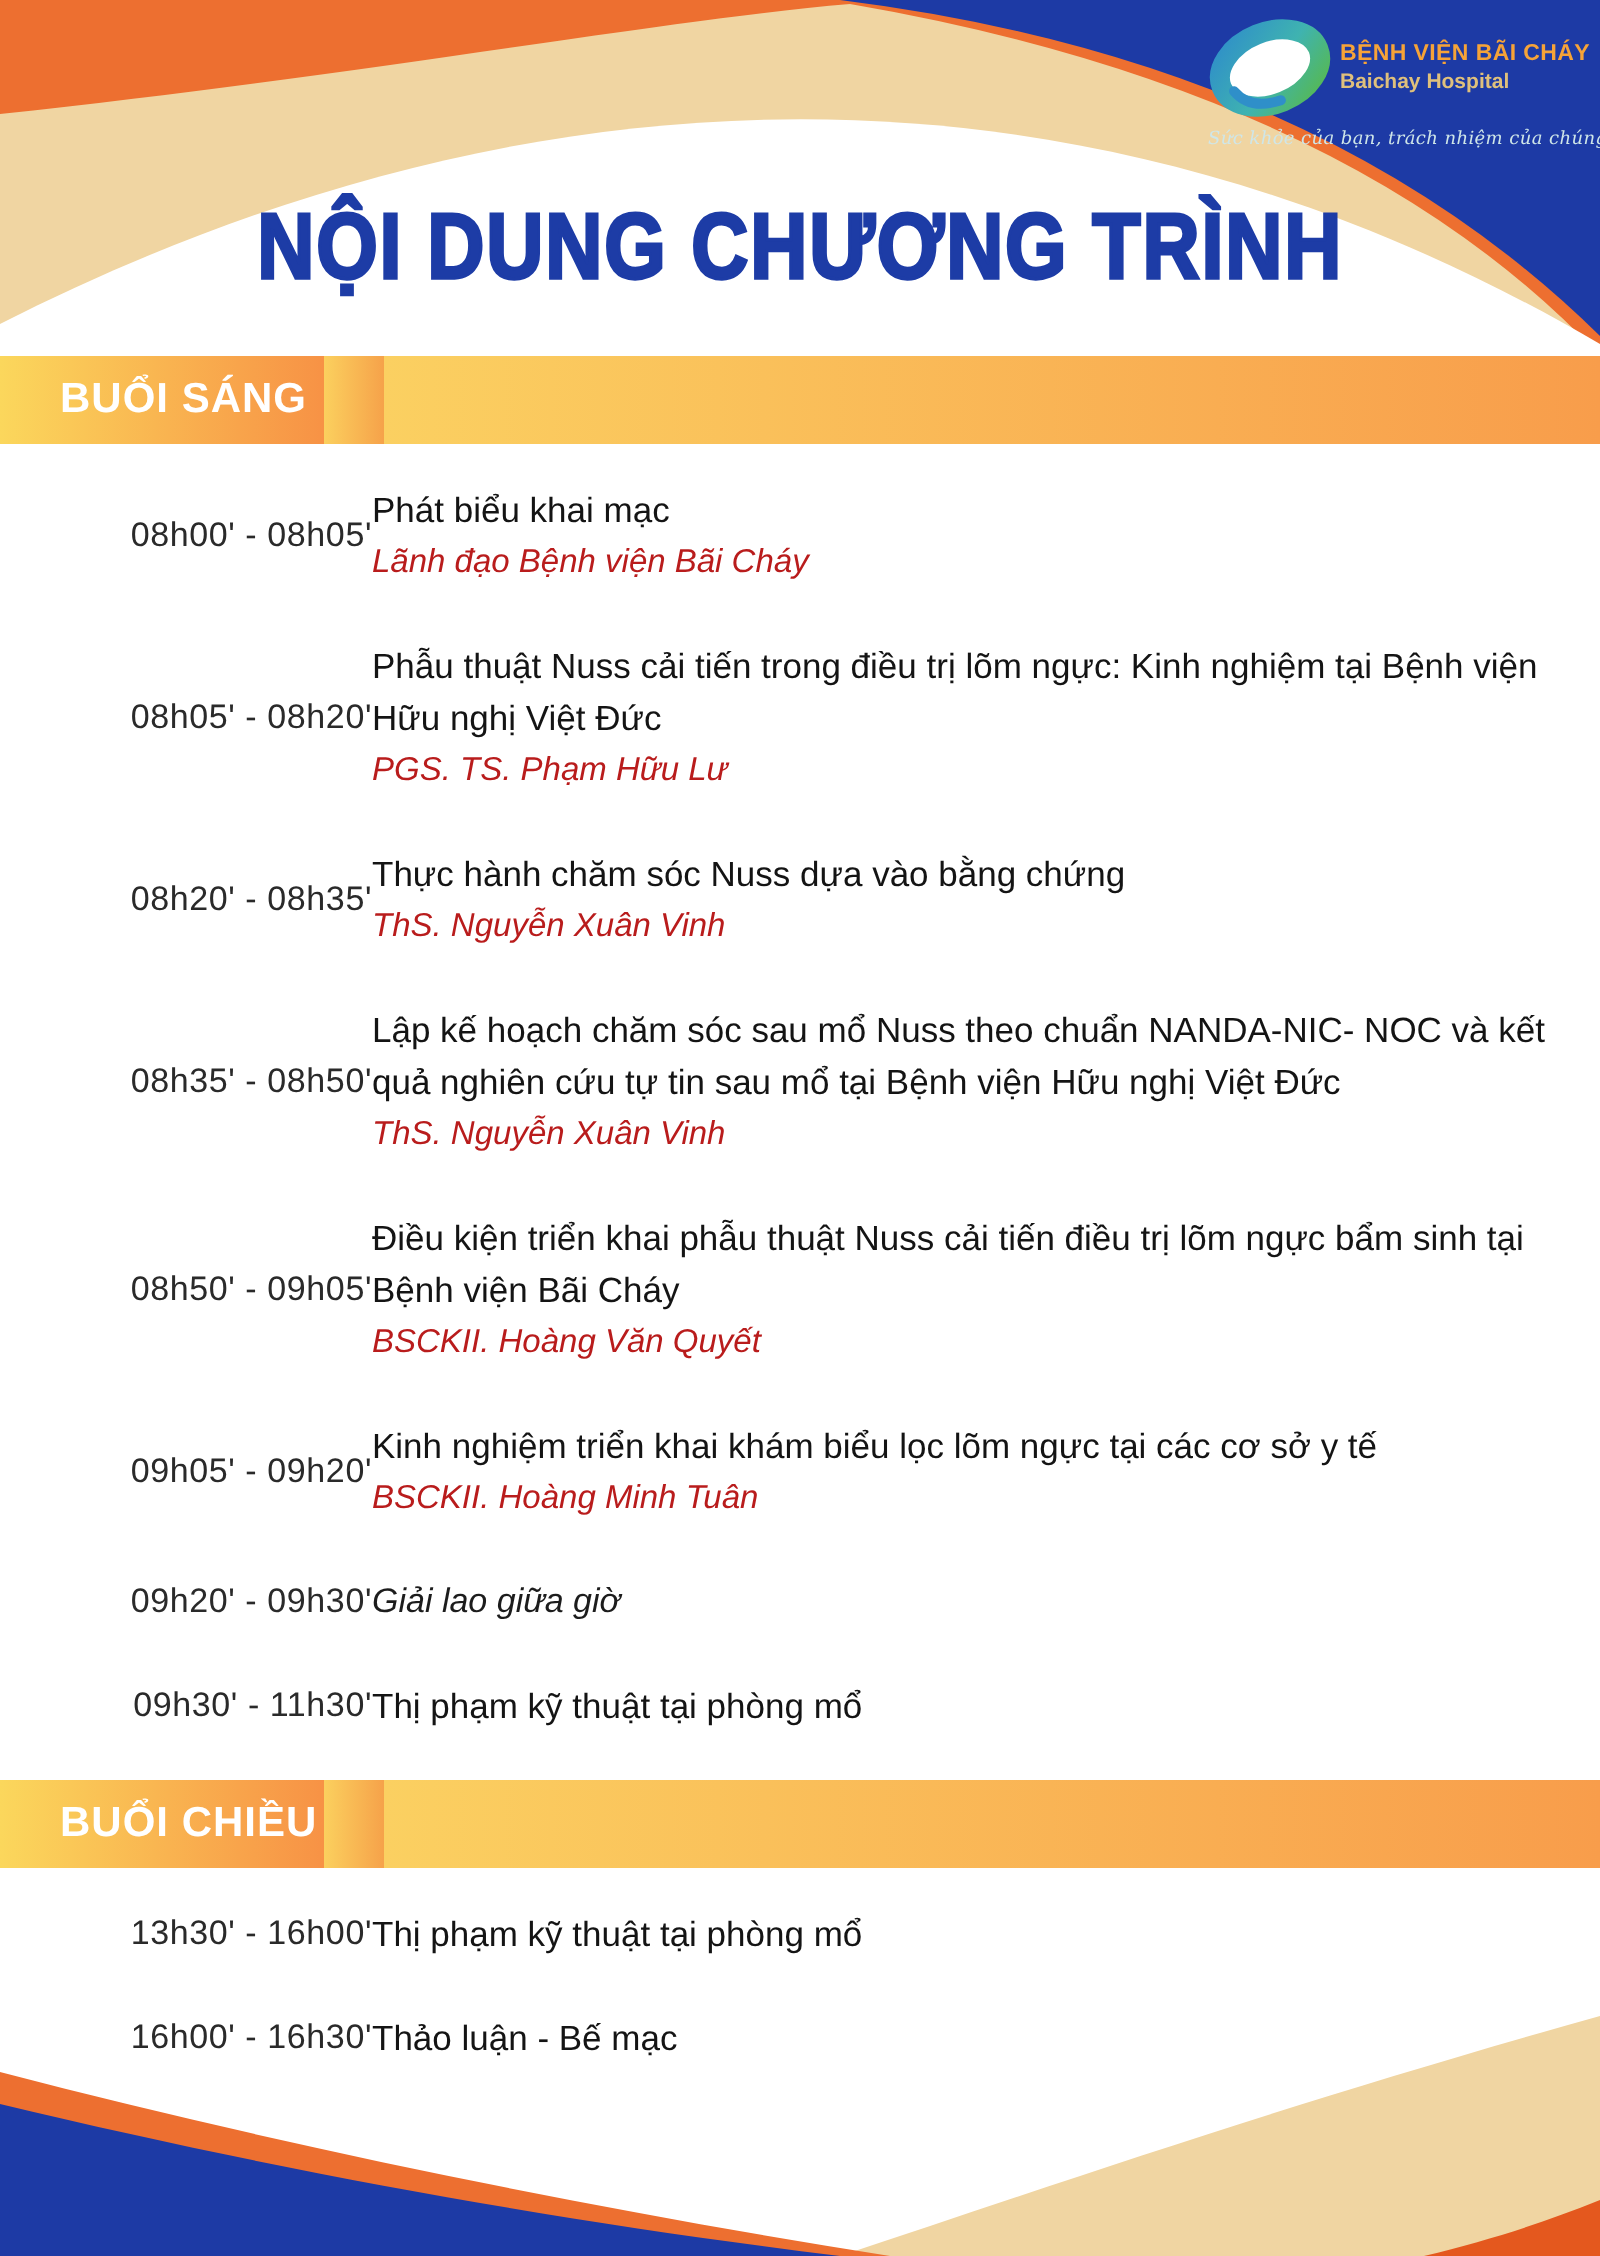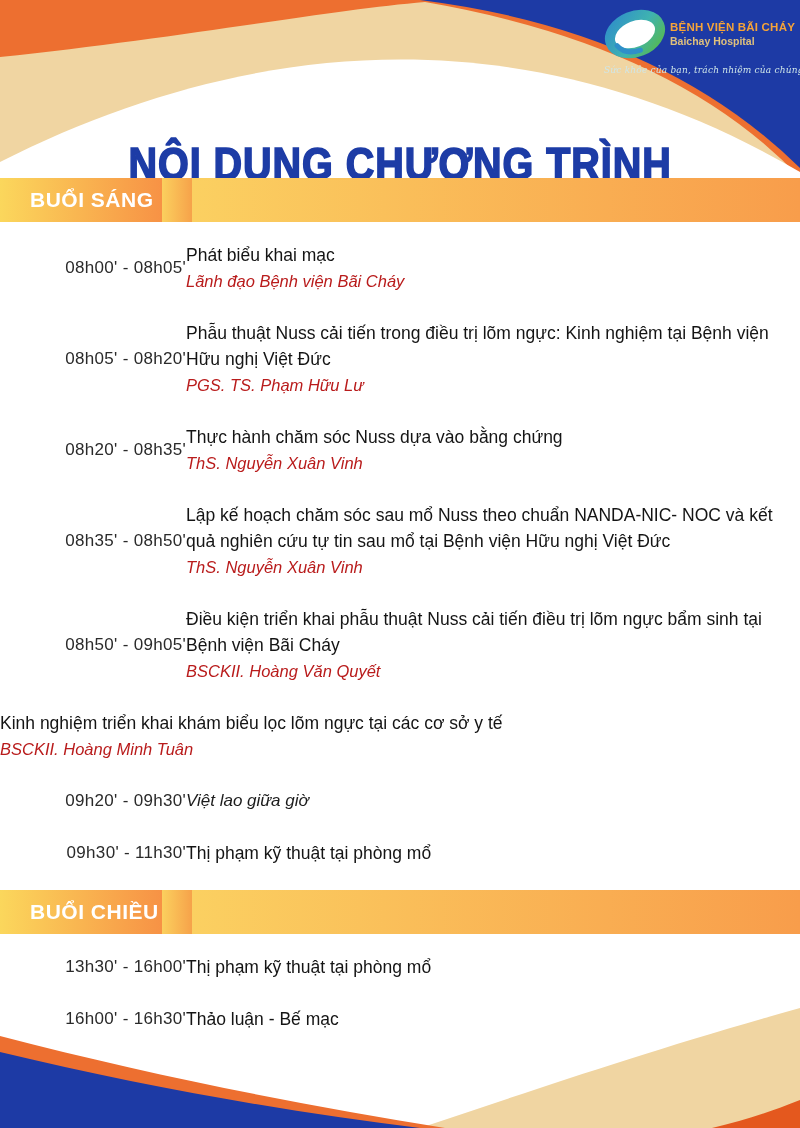--- a/index.html
+++ b/index.html
@@ -25,21 +25,20 @@
   .logo-tagline{
     margin-top:3px;text-align:center;
     font-family:"DejaVu Serif", serif;font-style:italic;
     font-size:9px;color:#cfe6e8;white-space:nowrap;letter-spacing:.2px;
   }
 
   
   .page-title{
     position:absolute;top:100px;left:0;width:100%;z-index:2;
     text-align:center;
-    margin-top:40px;
   }
   .page-title span{
     display:inline-block;
     font-size:43px;font-weight:bold;color:#1d3ca6;
     letter-spacing:1px;
     transform:scale(.92,1.08);
     -webkit-text-stroke:1.6px #1d3ca6;
     white-space:nowrap;
   }
 
@@ -159,30 +158,31 @@
 
     <div class="row">
       <div class="time">08h50' - 09h05'</div>
       <div class="content">
         <div class="title">Điều kiện triển khai phẫu thuật Nuss cải tiến điều trị lõm ngực bẩm sinh tại Bệnh viện Bãi Cháy</div>
         <div class="speaker">BSCKII. Hoàng Văn Quyết</div>
       </div>
     </div>
 
     <div class="row">
+      <div class="time">09h05' - 09h20'</div>
       <div class="content">
         <div class="title">Kinh nghiệm triển khai khám biểu lọc lõm ngực tại các cơ sở y tế</div>
         <div class="speaker">BSCKII. Hoàng Minh Tuân</div>
       </div>
     </div>
 
     <div class="row">
       <div class="time">09h20' - 09h30'</div>
       <div class="content">
-        <div class="title italic">Việt lao giữa giờ</div>
+        <div class="title italic">Giải lao giữa giờ</div>
 
       </div>
     </div>
 
     <div class="row">
       <div class="time">09h30' - 11h30'</div>
       <div class="content">
         <div class="title">Thị phạm kỹ thuật tại phòng mổ</div>
 
       </div>

